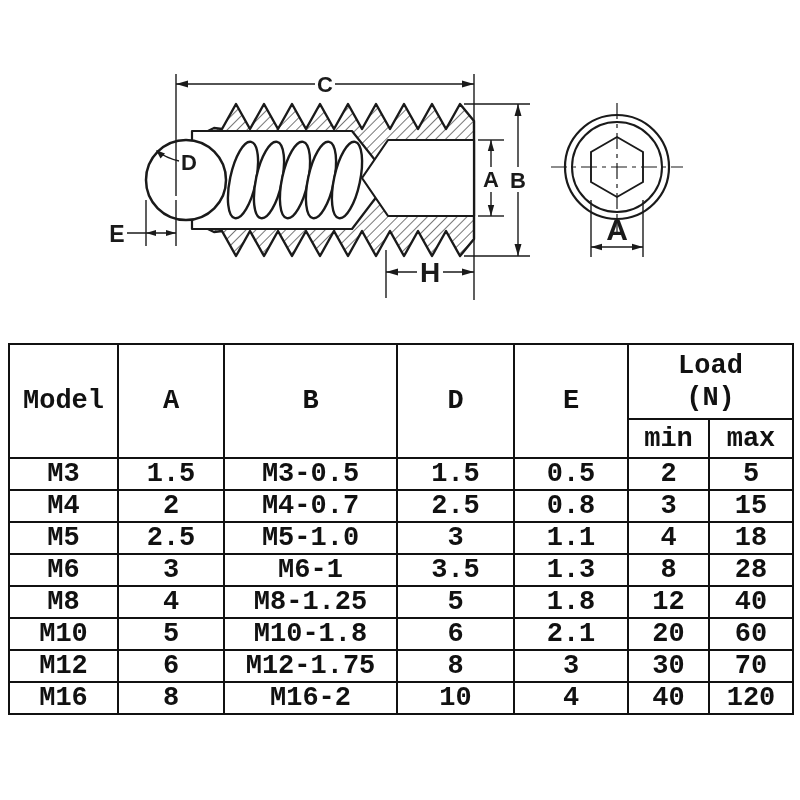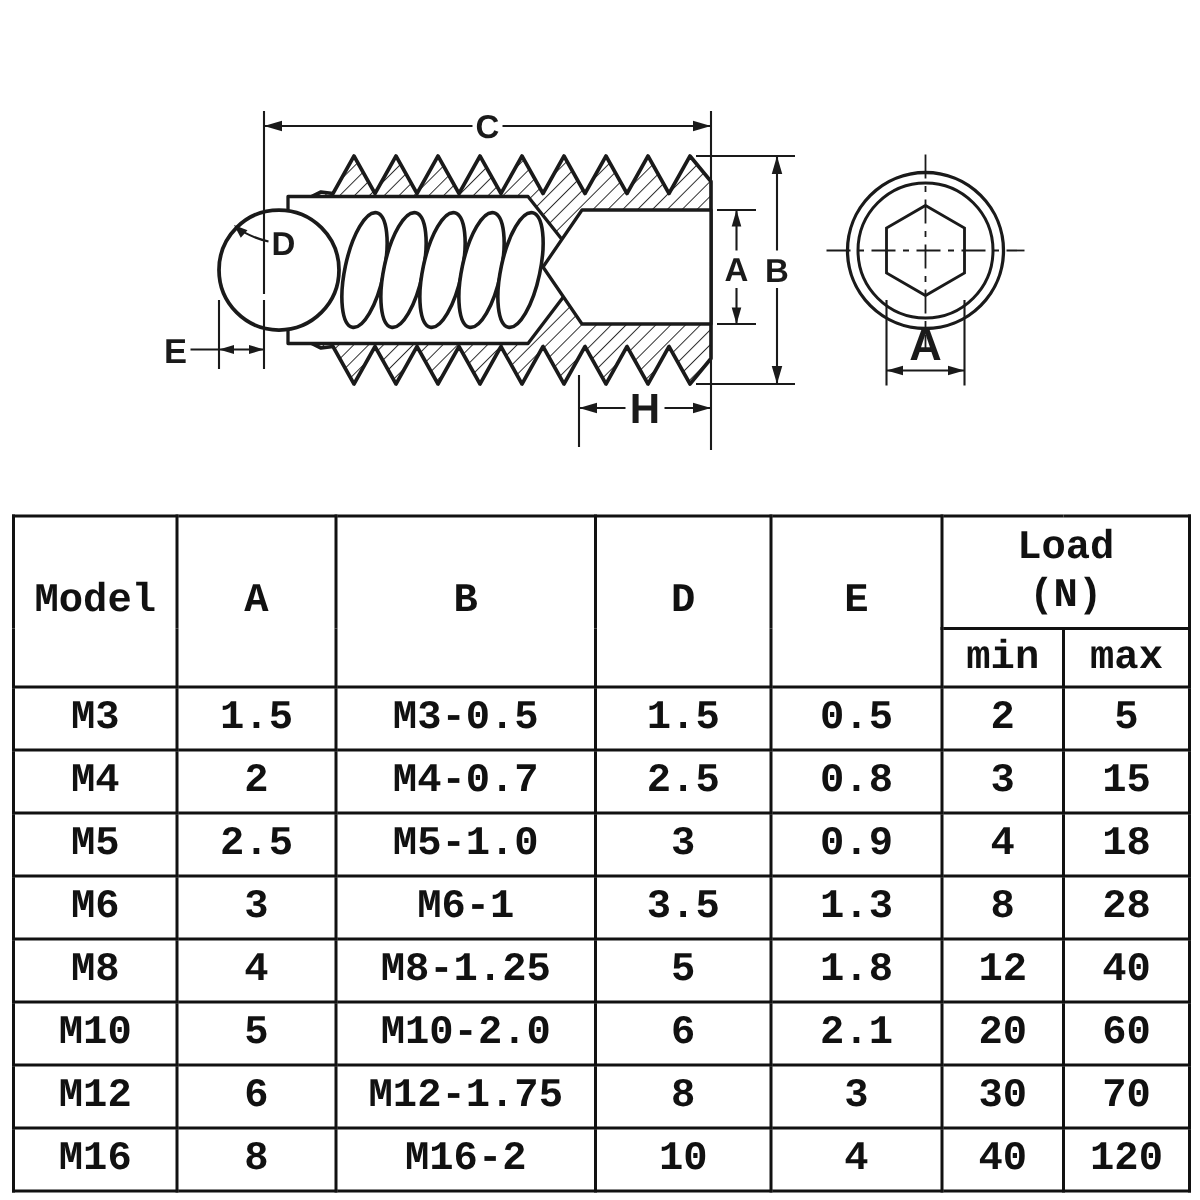--- a/index.html
+++ b/index.html
@@ -24,21 +24,21 @@
     border: 2px solid #111111;
     text-align: center;
     vertical-align: middle;
     font-size: 27px;
     font-weight: 700;
     overflow: hidden;
     white-space: nowrap;
   }
   .spec-table .hdr-main { height: 75px; }
   .spec-table .hdr-sub  { height: 39px; }
-  .spec-table .data-row { height: 42px; }
+  .spec-table .data-row { height: 32px; }
   .load-cell div { line-height: 32px; }
 </style>
 </head>
 <body>
 
 <div class="stage">
 
   <svg class="drawing-svg" width="800" height="340" viewBox="0 0 800 340">
     <defs>
       <pattern id="hatch" width="7" height="7" patternUnits="userSpaceOnUse" patternTransform="rotate(45)">
@@ -195,21 +195,21 @@
         <td>2.5</td>
         <td>0.8</td>
         <td>3</td>
         <td>15</td>
       </tr>
       <tr class="data-row">
         <td>M5</td>
         <td>2.5</td>
         <td>M5-1.0</td>
         <td>3</td>
-        <td>0.9</td>
+        <td>1.1</td>
         <td>4</td>
         <td>18</td>
       </tr>
       <tr class="data-row">
         <td>M6</td>
         <td>3</td>
         <td>M6-1</td>
         <td>3.5</td>
         <td>1.3</td>
         <td>8</td>
@@ -220,21 +220,21 @@
         <td>4</td>
         <td>M8-1.25</td>
         <td>5</td>
         <td>1.8</td>
         <td>12</td>
         <td>40</td>
       </tr>
       <tr class="data-row">
         <td>M10</td>
         <td>5</td>
-        <td>M10-2.0</td>
+        <td>M10-1.8</td>
         <td>6</td>
         <td>2.1</td>
         <td>20</td>
         <td>60</td>
       </tr>
       <tr class="data-row">
         <td>M12</td>
         <td>6</td>
         <td>M12-1.75</td>
         <td>8</td>

